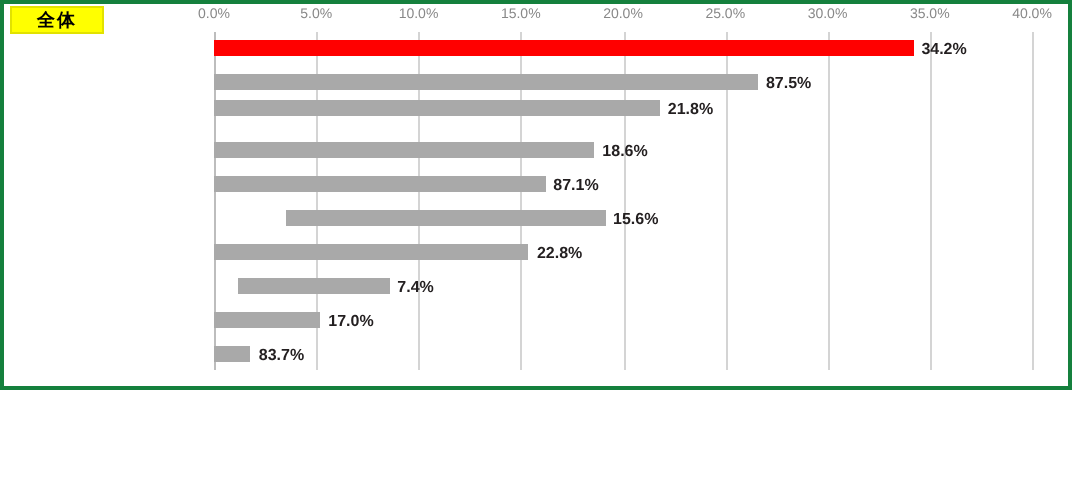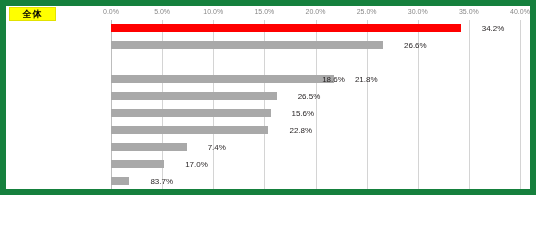--- a/index.html
+++ b/index.html
@@ -5,21 +5,21 @@
   html,body{margin:0;padding:0;}
   body{
     width:536px;height:195px;
     background:#ffffff;
     font-family:"Liberation Sans","DejaVu Sans",sans-serif;
     overflow:hidden;
   }
   #chart-frame{
     position:absolute;left:0;top:0;width:536px;height:195px;
     box-sizing:border-box;
-    border:6px solid #15803d;
+    border:2px solid #15803d;
     background:#ffffff;
   }
   
   #segment-badge{
     position:absolute;left:3px;top:1px;
     width:47px;height:14px;
     background:#ffff00;
     border:1px solid #e2e200;
     box-sizing:border-box;
     display:flex;align-items:center;justify-content:center;
@@ -54,23 +54,23 @@
   .bar{
     position:absolute;
     left:0;top:4px;height:8px;
     background:#a9a9a9;
   }
   .bar.highlight{background:#ff0000;}
   .val-label{
     position:absolute;
     top:0;height:17px;
     display:flex;align-items:center;
-    font-size:8px;font-weight:normal;color:#231f20;
+    font-size:8px;font-weight:bold;color:#231f20;
     white-space:nowrap;
-    padding-left:21px;
+    padding-left:4px;
   }
 </style>
 </head>
 <body>
 
 <div id="chart-frame">
 
   <div id="segment-badge">
     <span>全体</span>
   </div>
@@ -99,43 +99,43 @@
         <div class="gridline" style="left: 357.875px;"></div>
         <div class="gridline" style="left: 409px;"></div>
       </div>
     <div id="bars">
         <div class="bar-row" style="top: 0px;">
           <div class="bar highlight" style="width: 349.695px;"></div>
           <div class="val-label" style="left: 349.695px;">34.2%</div>
         </div>
         <div class="bar-row" style="top: 17px;">
           <div class="bar" style="width: 271.985px;"></div>
-          <div class="val-label" style="left: 271.985px;">26.6%</div>
+          <div class="val-label" style="left: 271.985px;">87.5%</div>
         </div>
-        <div class="bar-row" style="top: 51px;">
+        <div class="bar-row" style="top: 30px;">
           <div class="bar" style="width: 222.905px;"></div>
           <div class="val-label" style="left: 222.905px;">21.8%</div>
         </div>
         <div class="bar-row" style="top: 51px;">
           <div class="bar" style="width: 190.185px;"></div>
           <div class="val-label" style="left: 190.185px;">18.6%</div>
         </div>
         <div class="bar-row" style="top: 68px;">
           <div class="bar" style="width: 165.645px;"></div>
-          <div class="val-label" style="left: 165.645px;">26.5%</div>
+          <div class="val-label" style="left: 165.645px;">87.1%</div>
         </div>
-        <div class="bar-row" style="top: 85px;">
+        <div class="bar-row" style="top: 85px; margin-left: 36px;">
           <div class="bar" style="width: 159.51px;"></div>
           <div class="val-label" style="left: 159.51px;">15.6%</div>
         </div>
         <div class="bar-row" style="top: 102px;">
           <div class="bar" style="width: 157.465px;"></div>
           <div class="val-label" style="left: 157.465px;">22.8%</div>
         </div>
-        <div class="bar-row" style="top: 119px;">
+        <div class="bar-row" style="top: 119px; margin-left: 12px;">
           <div class="bar" style="width: 75.665px;"></div>
           <div class="val-label" style="left: 75.665px;">7.4%</div>
         </div>
         <div class="bar-row" style="top: 136px;">
           <div class="bar" style="width: 53.17px;"></div>
           <div class="val-label" style="left: 53.17px;">17.0%</div>
         </div>
         <div class="bar-row" style="top: 153px;">
           <div class="bar" style="width: 18.405px;"></div>
           <div class="val-label" style="left: 18.405px;">83.7%</div>

